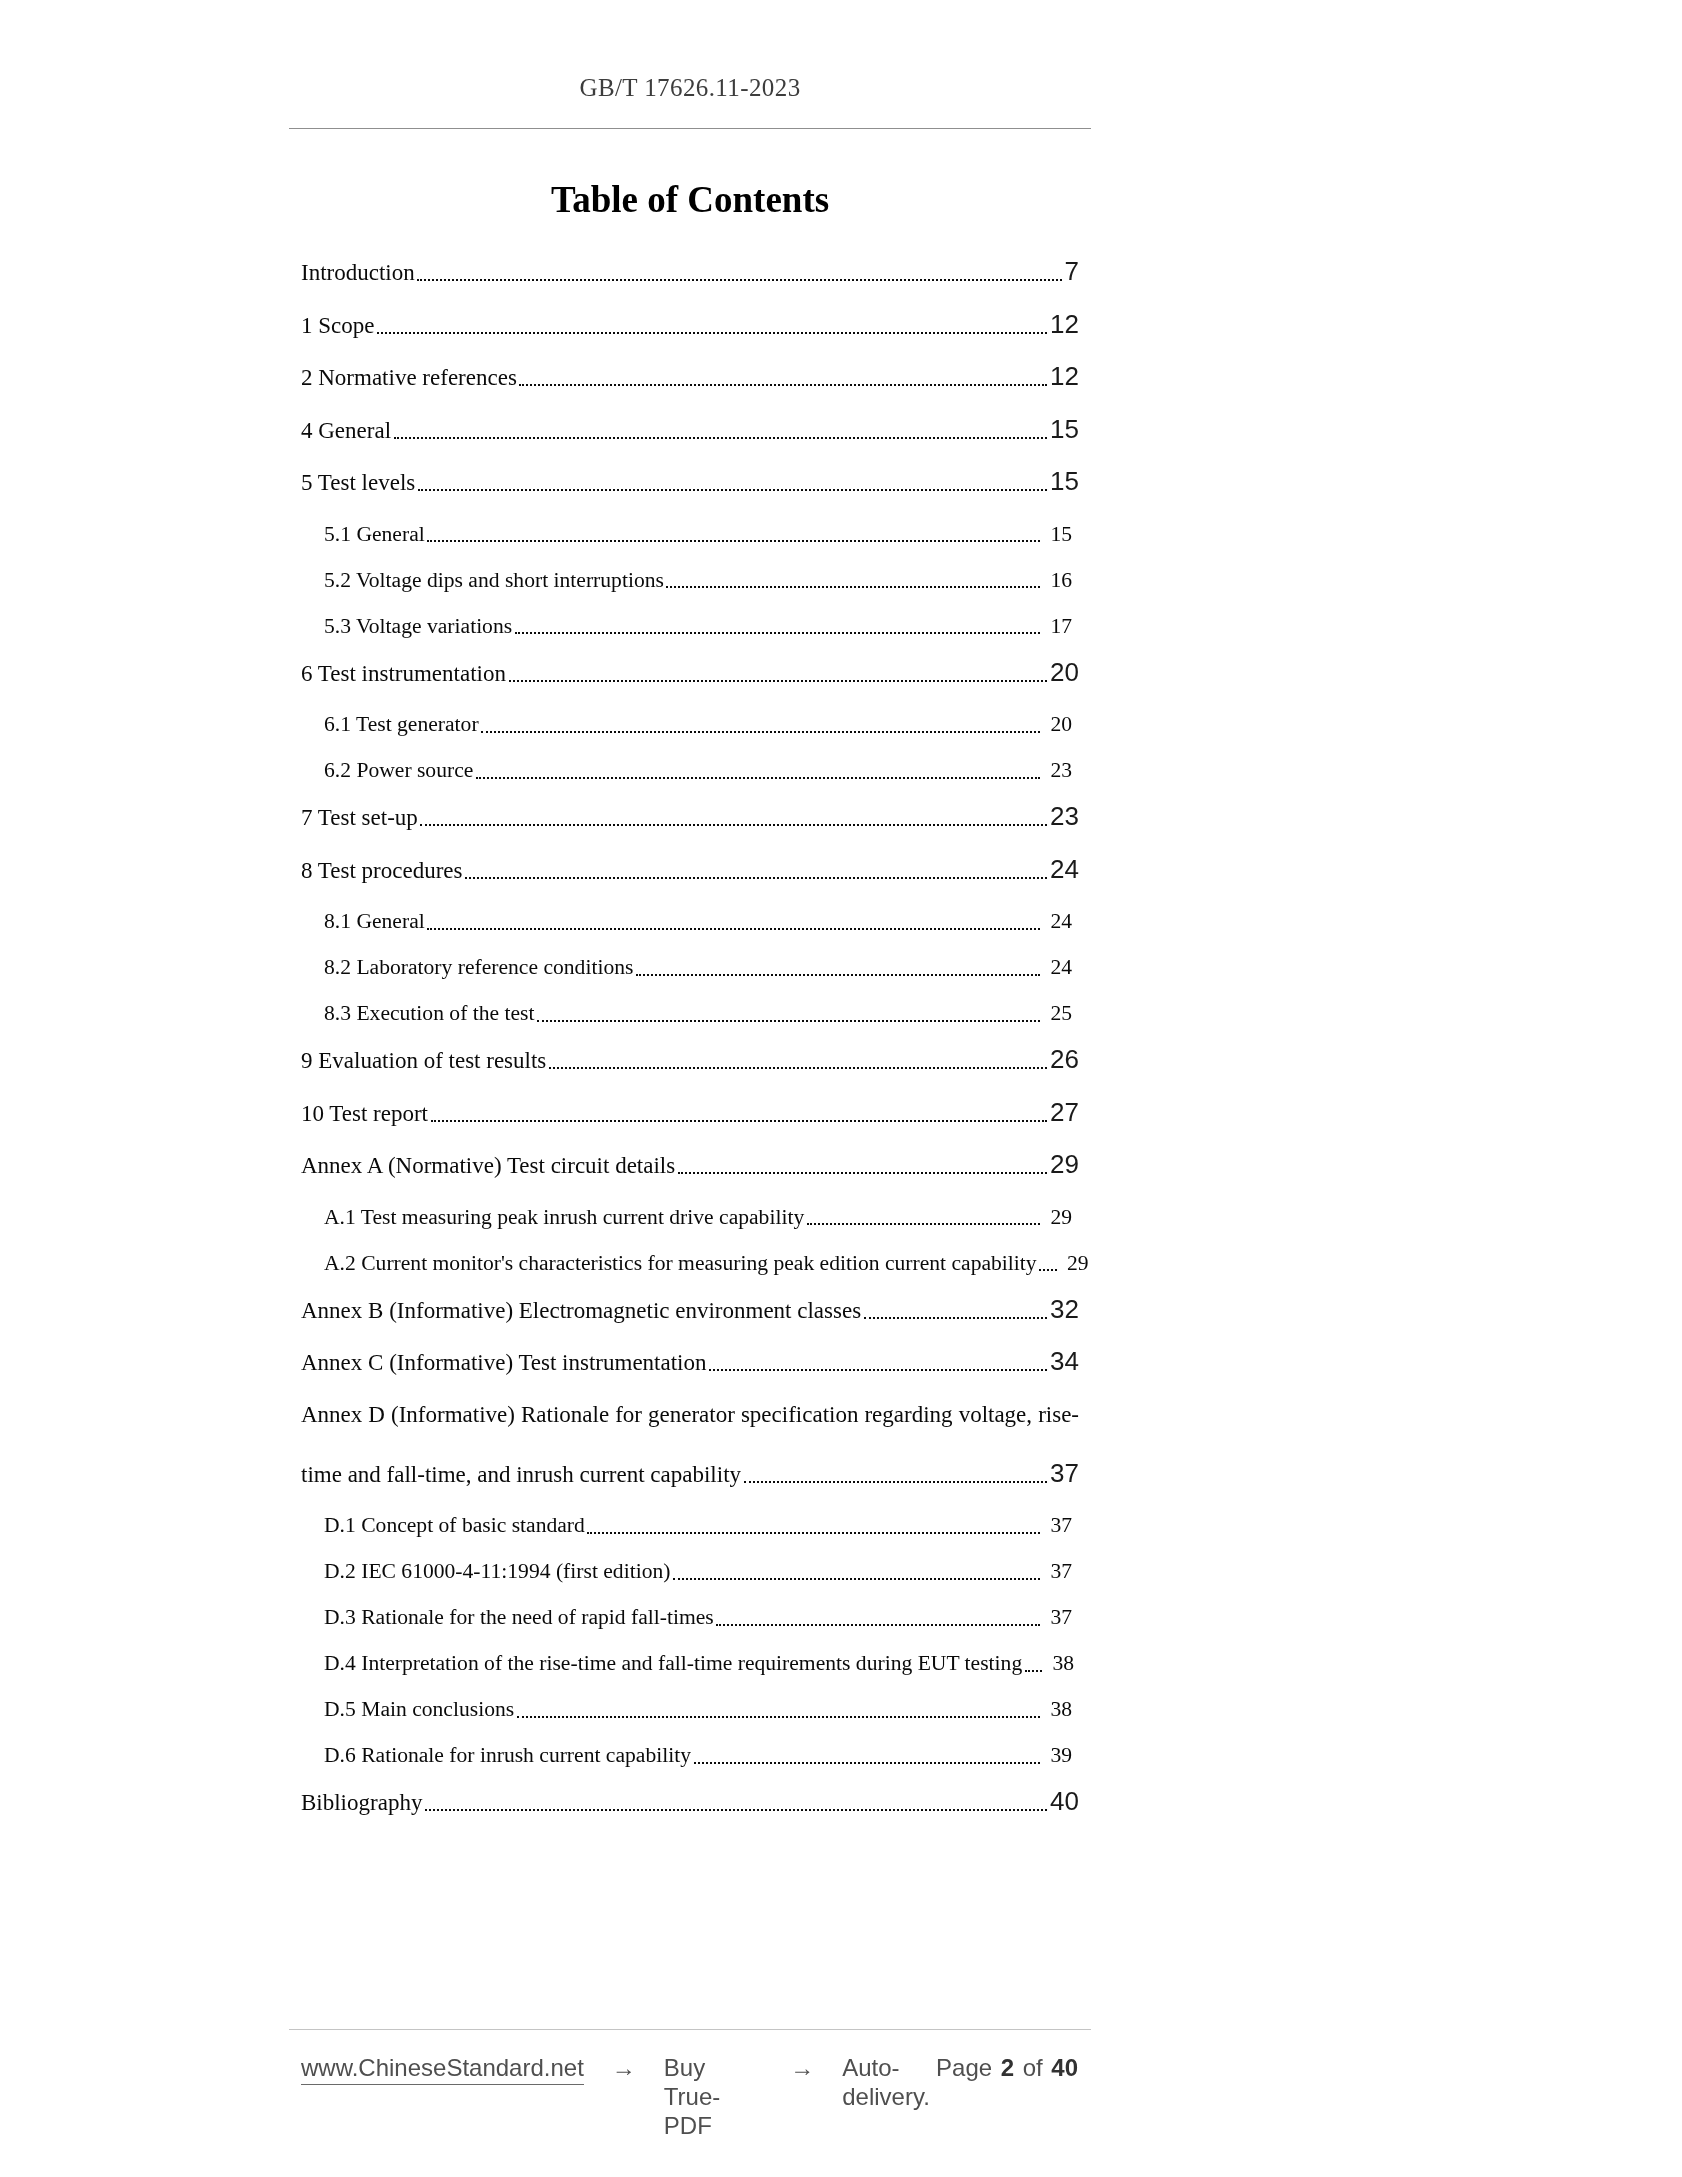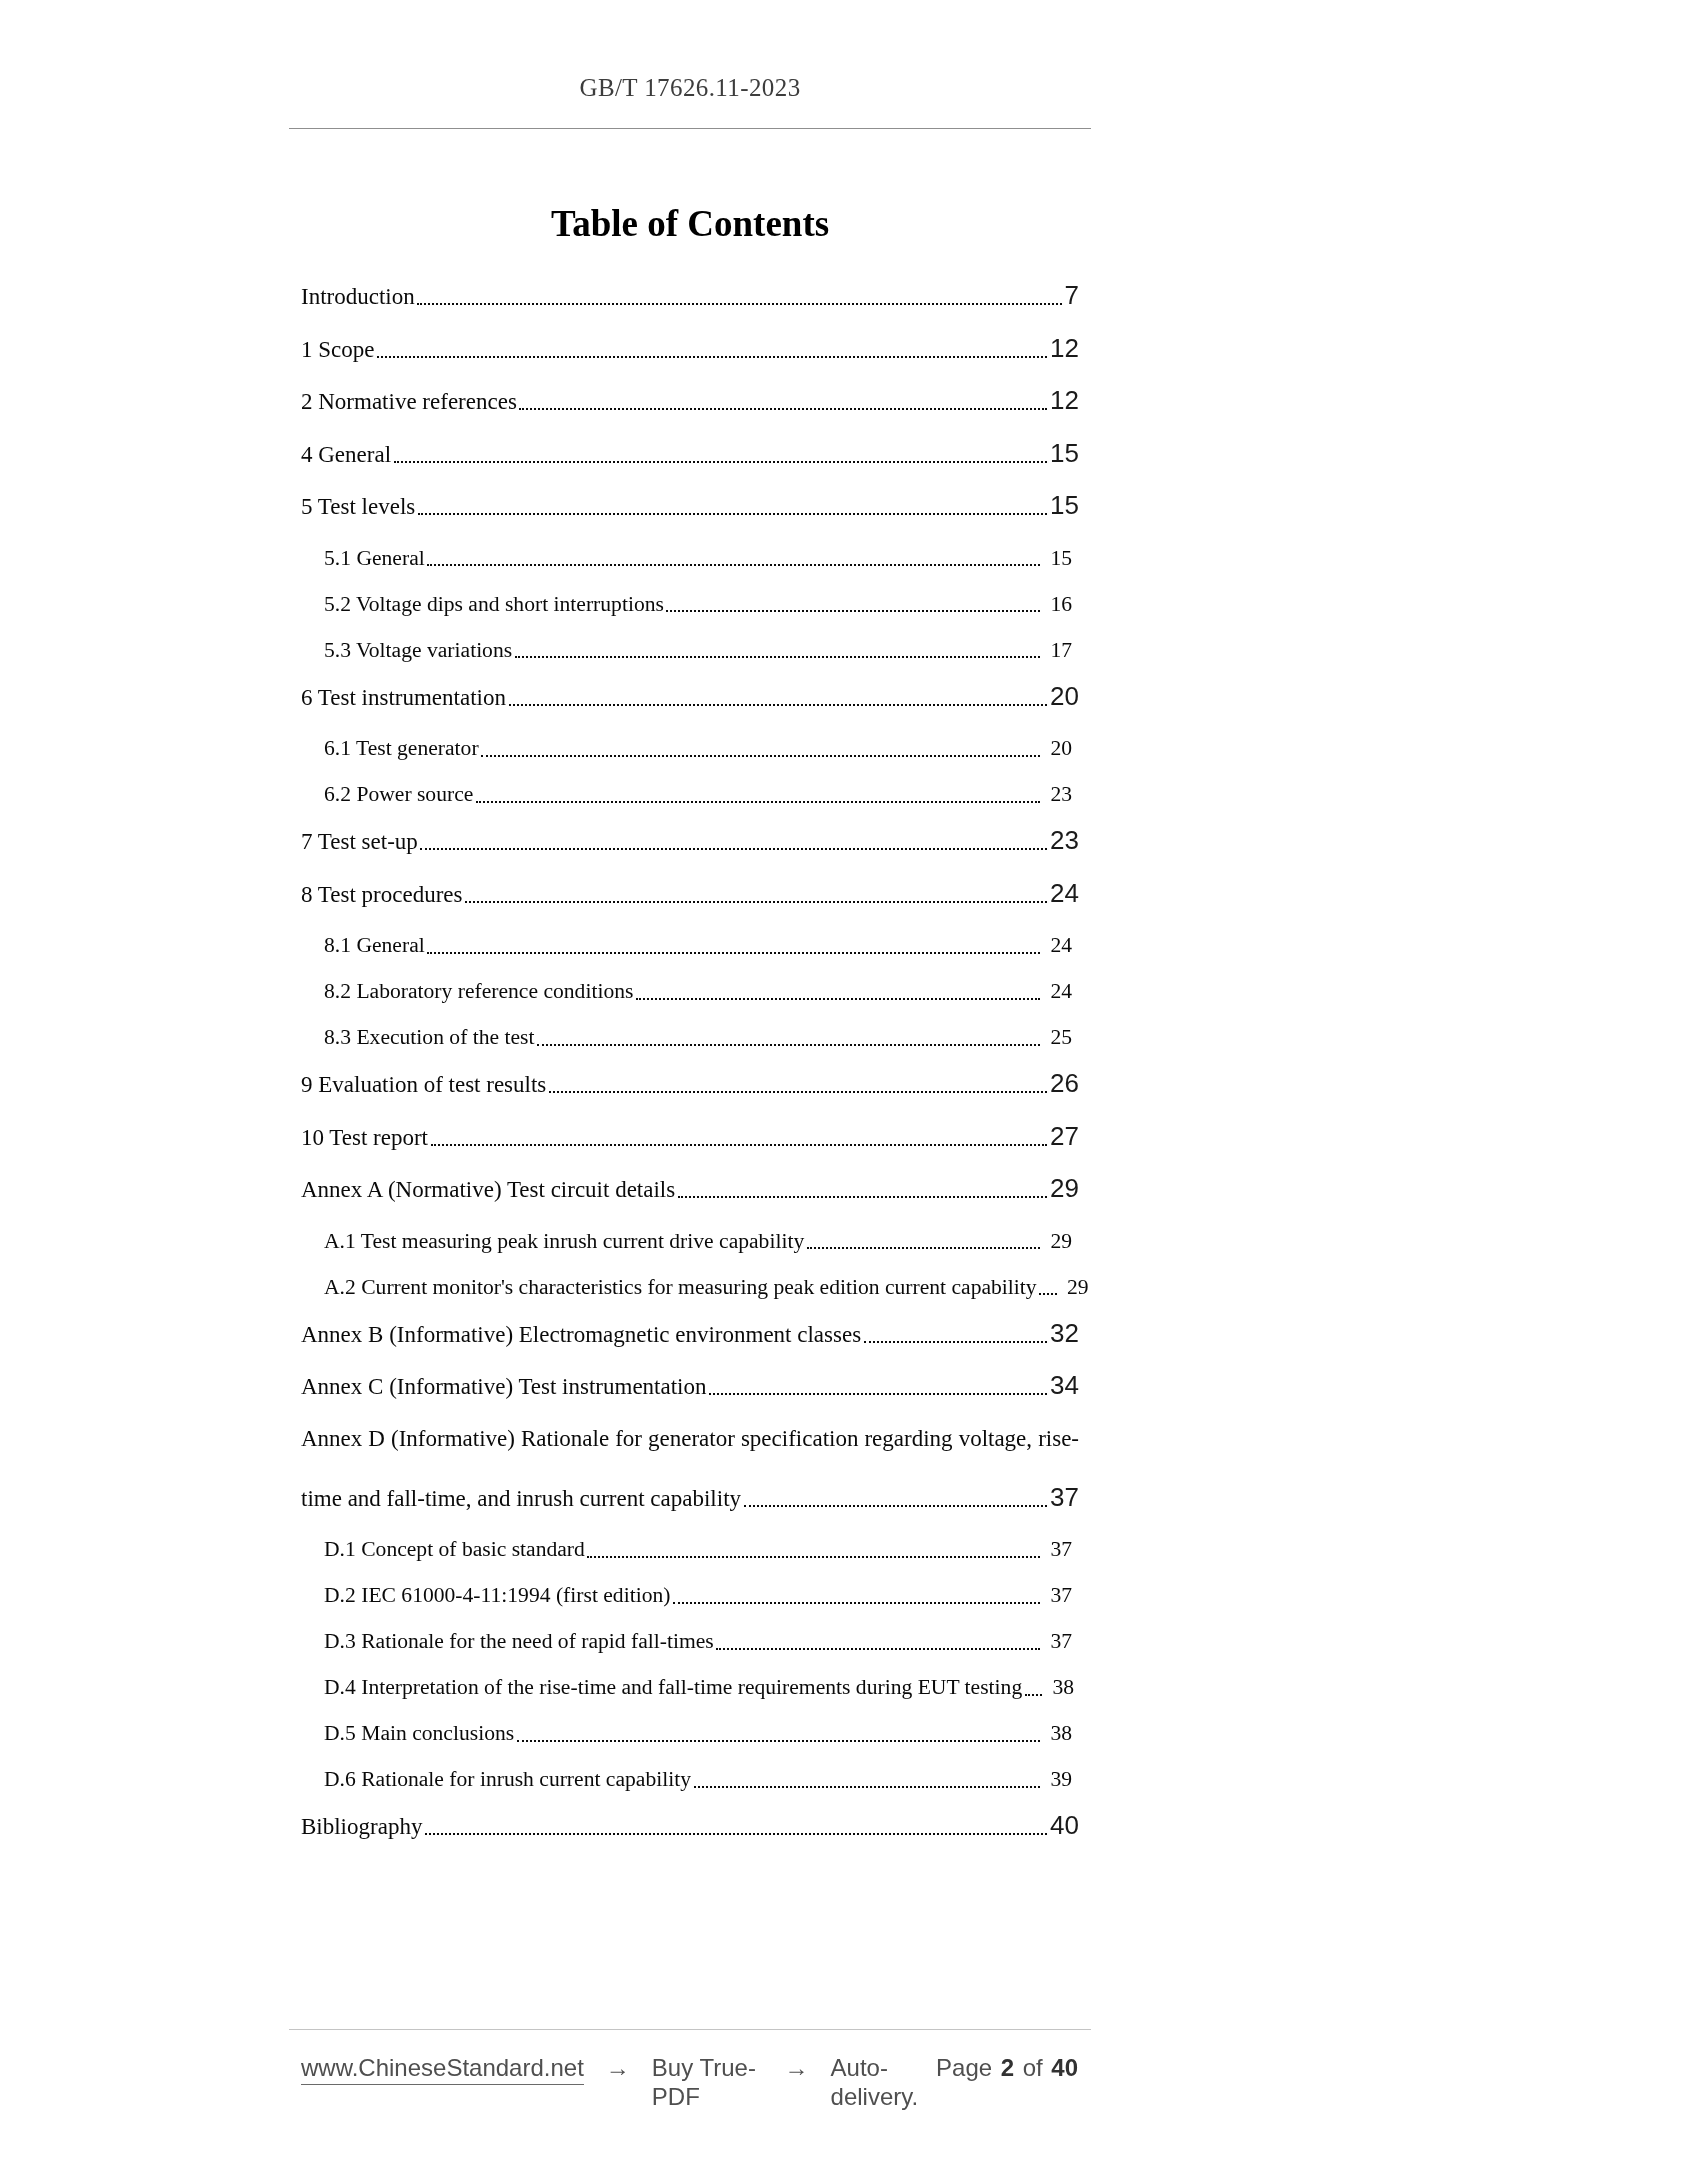--- a/index.html
+++ b/index.html
@@ -24,21 +24,21 @@
     line-height: 28px;
     color: #3d3d3d;
     letter-spacing: 0.4px;
   }
   .header-rule {
     margin: 26px 289px 0 289px;
     border-top: 1.7px solid #8f8f8f;
     height: 0;
   }
   .page-title {
-    margin-top: 72px;
+    margin-top: 48px;
     text-align: center;
     font-size: 37px;
     line-height: 45px;
     font-weight: 700;
     color: #000;
   }
   .toc {
     margin: 35px 289px 0 289px;
     padding: 0 12px;
   }
@@ -103,21 +103,21 @@
     right: 302px;
     top: 2053px;
     display: flex;
     justify-content: space-between;
     align-items: baseline;
     font-family: "Liberation Sans", "DejaVu Sans", sans-serif;
     font-size: 24px;
     line-height: 29px;
     color: #4f4f4f;
   }
-  .footer-left { display: flex; gap: 22px; align-items: baseline; }
+  .footer-left { display: flex; gap: 28px; align-items: baseline; }
   .site-link {
     color: #4f4f4f;
     border-bottom: 1.7px solid #6a6a6a;
     padding-bottom: 1.7px;
     cursor: pointer;
   }
   .page-indicator { display: flex; gap: 8.6px; align-items: baseline; }
   .page-indicator b { color: #323232; font-weight: 700; }
 </style>
 </head>

